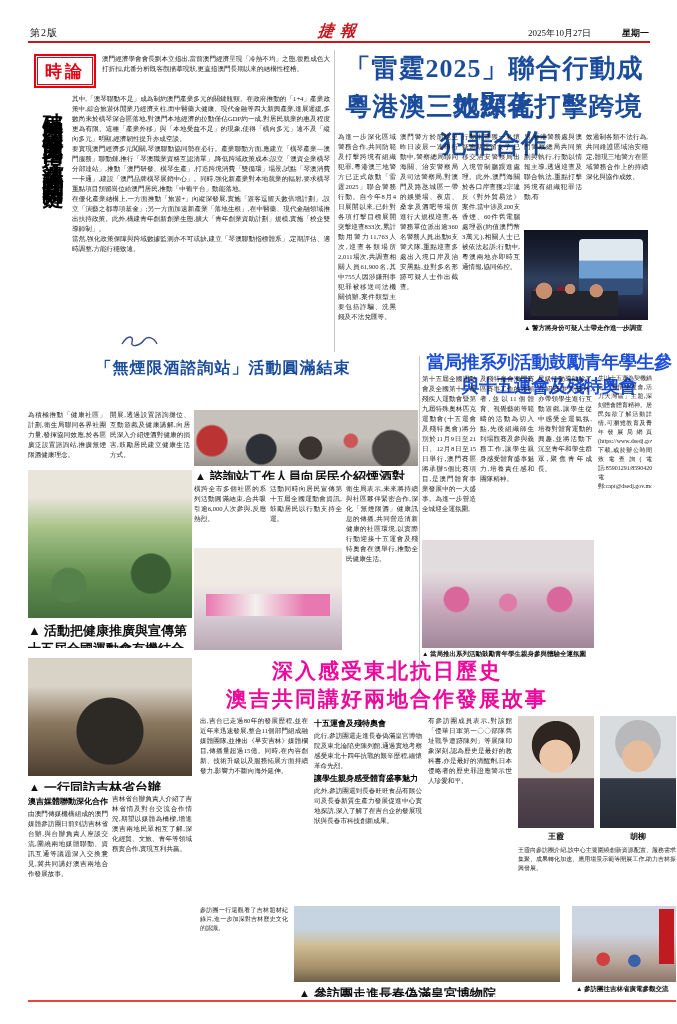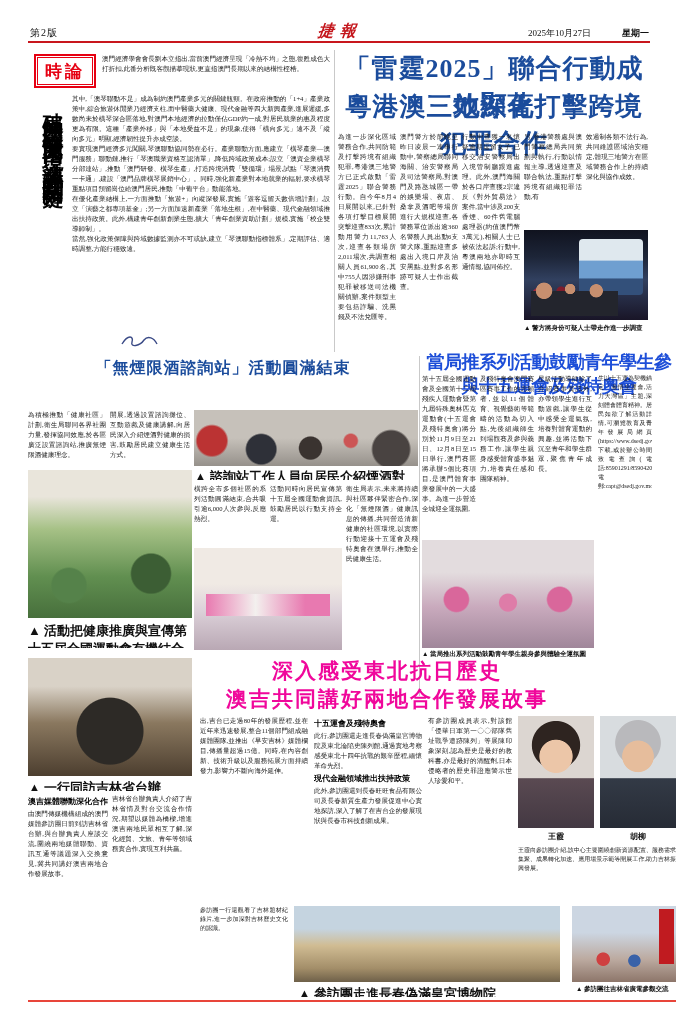--- a/index.html
+++ b/index.html
@@ -160,21 +160,21 @@
   <div class="abs clip" style="left:28px;top:794px;width:80px;height:202px;">
     <div class="subhead">澳吉媒體聯動深化合作</div>
     <div class="body-text">由澳門傳媒機構組成的澳門媒體參訪團日前到訪吉林省台辦,與台辦負責人座談交流,圍繞兩地媒體聯動、資訊互通等議題深入交換意見,冀共同講好澳吉兩地合作發展故事。</div>
   </div>
   <div class="abs body-text clip" style="left:112px;top:794px;width:80px;height:202px;">吉林省台辦負責人介紹了吉林省情及對台交流合作情況,期望以媒體為橋樑,增進澳吉兩地民眾相互了解,深化經貿、文旅、青年等領域務實合作,實現互利共贏。</div>
 
   <div class="abs body-text clip" style="left:200px;top:716px;width:108px;height:184px;">出,吉台已走過80年的發展歷程,並在近年來迅速發展,整合11個部門組成融媒體團隊,並推出《早安吉林》媒體欄目,傳播量超過15億。同時,在內容創新、技術升級以及服務拓展方面持續發力,影響力不斷向海外延伸。</div>
   <div class="abs clip" style="left:314px;top:716px;width:108px;height:184px;">
     <div class="subhead">十五運會及殘特奧會</div>
     <div class="body-text">此行,參訪團還走進長春偽滿皇宮博物院及東北淪陷史陳列館,通過實地考察感受東北十四年抗戰的艱辛歷程,緬懷革命先烈。</div>
-    <div class="subhead">現代金融領域推出扶持政策</div>
+    <div class="subhead">讓學生親身感受體育盛事魅力</div>
     <div class="body-text">此外,參訪團還到長春旺旺食品有限公司及長春新質生產力發展促進中心實地探訪,深入了解了在吉台企的發展現狀與長春市科技創新成果。</div>
   </div>
   <div class="abs body-text clip" style="left:428px;top:716px;width:84px;height:184px;">有參訪團成員表示,對該館「侵華日軍第一〇〇部隊舊址戰爭遺跡陳列」等展陳印象深刻,認為歷史是最好的教科書,亦是最好的清醒劑,日本侵略者的歷史罪證應警示世人珍愛和平。</div>
 
   <div class="abs photo ph-portrait-f" style="left:518px;top:716px;width:76px;height:112px;"></div>
   <div class="abs photo ph-portrait-m" style="left:600px;top:716px;width:76px;height:112px;"></div>
   <div class="abs name-label" style="left:518px;top:831px;width:76px;">王霞</div>
   <div class="abs name-label" style="left:600px;top:831px;width:76px;">胡柳</div>
   <div class="abs body-text-sm clip" style="left:518px;top:846px;width:158px;height:54px;">王霞向參訪團介紹,該中心主要圍繞創新資源配置、服務需求集聚、成果轉化加速、應用場景示範等開展工作,助力吉林振興發展。</div>
 

